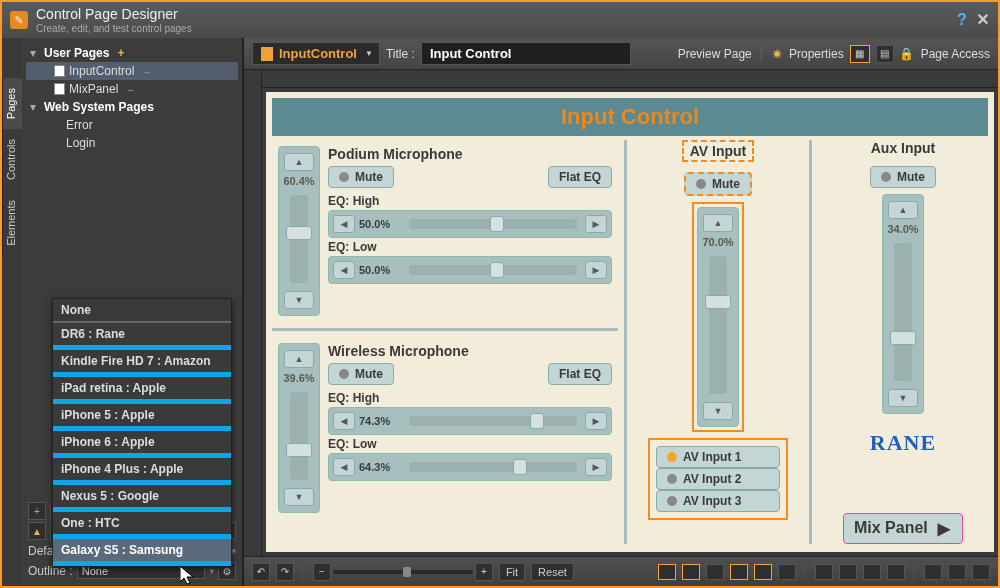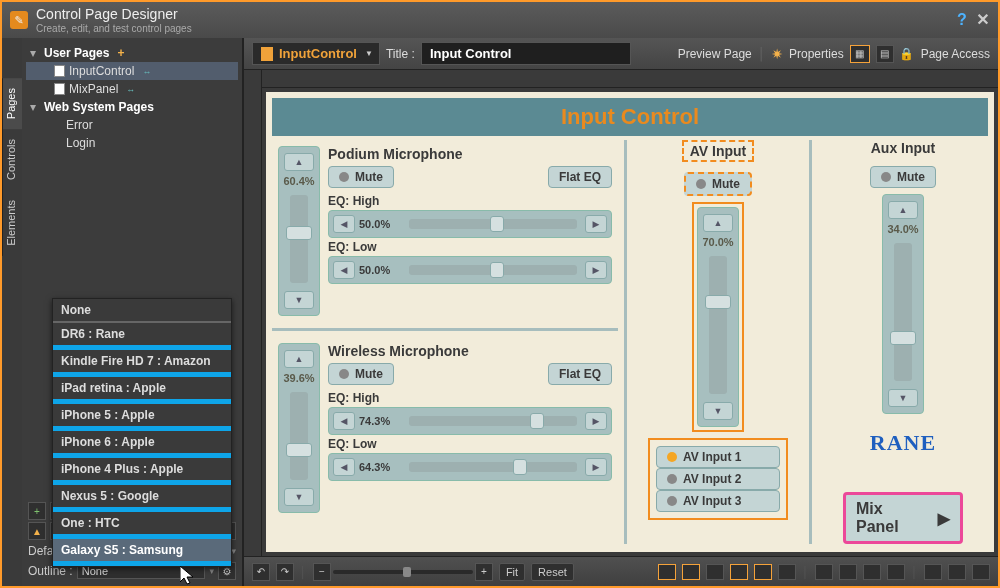--- a/index.html
+++ b/index.html
@@ -90,21 +90,21 @@
 .mbtn .dot.on{background:#f5a623;}
 .eqlabel{font-size:12px;font-weight:bold;color:#3a3a3a;margin:2px 0;}
 .hslider{display:flex;align-items:center;gap:4px;background:#a7bfbf;border-radius:4px;padding:4px;border:1px solid #8ba;}
 .hslider .hbtn{width:22px;height:18px;background:#c4d5d5;border:1px solid #8aa;border-radius:3px;font-size:9px;color:#556;display:flex;align-items:center;justify-content:center;cursor:pointer;}
 .hslider .track{flex:1;height:10px;background:#9db0b0;border-radius:3px;position:relative;margin:0 4px;}
 .hslider .knob{position:absolute;top:-3px;width:14px;height:16px;background:#d5e0e0;border:1px solid #8aa;border-radius:3px;}
 .hslider .val{font-size:11px;font-weight:bold;color:#3a3a3a;min-width:42px;}
 .hl-orange{border:2px solid #f28c1e;}
 .listbtns{display:flex;flex-direction:column;padding:6px;text-align:center;}
 .rane{color:#1f5fbf;font-weight:bold;font-size:22px;font-family:Georgia,serif;letter-spacing:1px;margin-top:10px;}
-.navbtn{background:#c4d5d5;border:3px solid #ec4899;border-radius:4px;padding:5px 10px;font-weight:bold;color:#3a3a3a;display:flex;align-items:center;gap:10px;cursor:pointer;margin-top:auto;width:120px;}
+.navbtn{background:#c4d5d5;border:1px solid #ec4899;border-radius:4px;padding:5px 10px;font-weight:bold;color:#3a3a3a;display:flex;align-items:flex-start;gap:10px;cursor:pointer;margin-top:auto;width:120px;}
 .hdiv{height:3px;background:#a7bdbd;margin:2px 0;}
 
 
 .bottombar{height:30px;background:linear-gradient(#505050,#3f3f3f);border-top:1px solid #222;display:flex;align-items:center;gap:6px;padding:0 8px;color:#ccc;font-size:11px;}
 .bottombar .zoom{display:flex;align-items:center;gap:2px;}
 .bottombar .zoom .ln{width:140px;height:4px;background:#2a2a2a;border-radius:2px;position:relative;}
 .bottombar .zoom .zn{position:absolute;left:50%;top:-3px;width:8px;height:10px;background:#888;border-radius:2px;}
 .bottombar .chip{padding:2px 6px;border:1px solid #555;background:#2f2f2f;cursor:pointer;border-radius:2px;}
 .bottombar .tog{width:18px;height:16px;border:1px solid #555;background:#2f2f2f;cursor:pointer;}
 .bottombar .tog.on{border-color:#f5a23a;}

